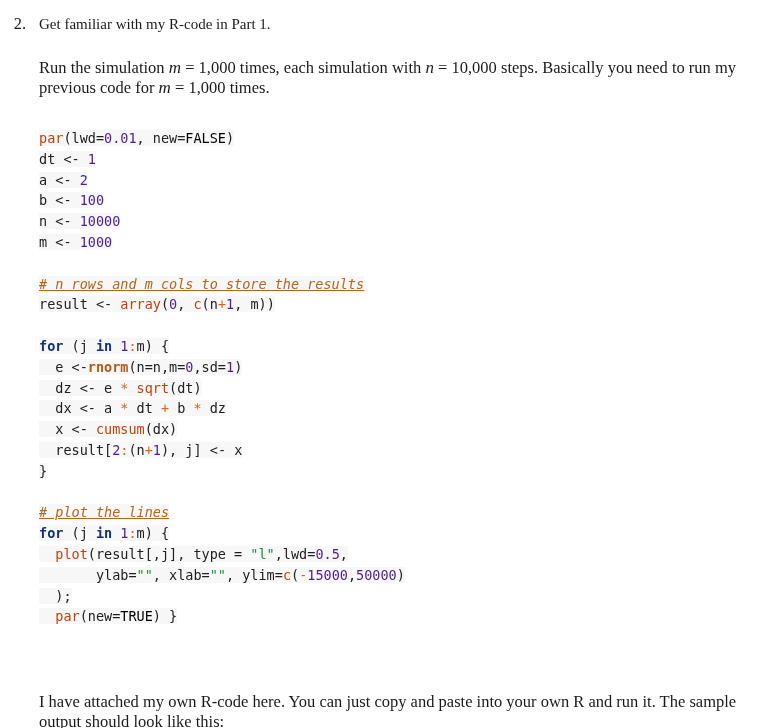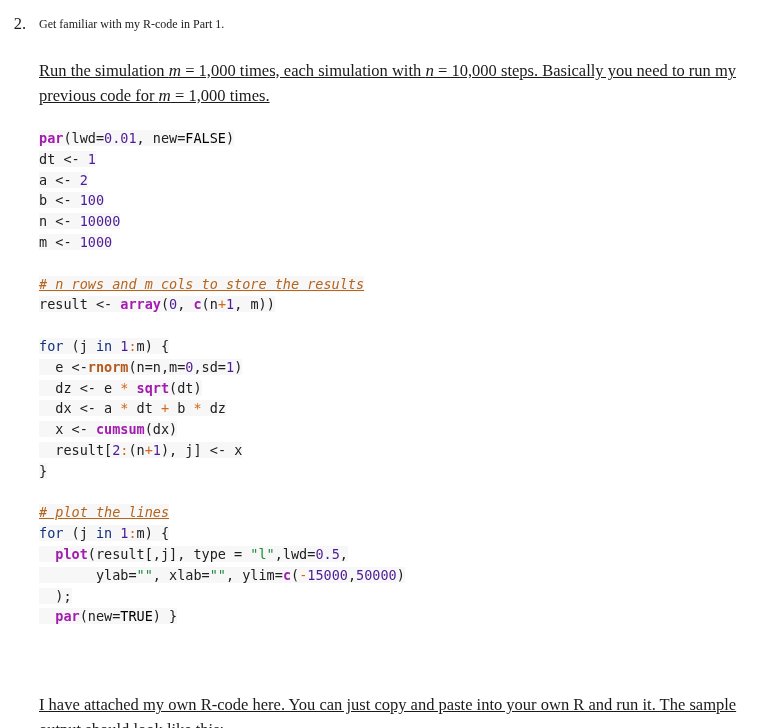--- a/index.html
+++ b/index.html
@@ -28,35 +28,34 @@
   .list-marker {
     width: 26px;
     text-align: right;
     font-size: 16.5px;
     line-height: 24px;
     color: #1a1a1a;
     flex: 0 0 auto;
   }
   .list-text {
     margin-left: 13px;
-    font-size: 12px;
+    font-size: 15px;
     line-height: 24px;
     color: #1a1a1a;
   }
 
   
   .para {
     position: absolute;
     left: 39px;
     width: 700px;
     font-size: 16.5px;
-    line-height: 25px;
+    line-height: 20px;
     color: #1a1a1a;
     text-align: left;
-    text-decoration: underline;
   }
   .para-intro { top: 58px; }
   .para-outro { top: 692px; }
 
   .mathvar {
     font-family: "Liberation Serif", "DejaVu Serif", serif;
     font-style: italic;
     font-size: 17px;
   }
 
@@ -80,22 +79,22 @@
   .code-line > span.hl {
     background: #f7f7f7;
   }
   .code-blank {
     display: block;
     height: 20.8px;
   }
 
   
   .t-plain  { color: #202020; }
-  .t-kw     { color: #13307a; font-weight: normal; text-align: center; }
-  .t-fn     { color: #a21caf; font-weight: bold; }
+  .t-kw     { color: #13307a; font-weight: bold; text-align: center; }
+  .t-fn     { color: #c2410c; font-weight: normal; }
   .t-fn2    { color: #b3591a; font-weight: bold; margin-top: 27px; }
   .t-num    { color: #4c1d95; }
   .t-op     { color: #d2691e; }
   .t-const  { color: #000000; }
   .t-str    { color: #1e8c3a; }
   .t-comment{ color: #b5651d; font-style: italic; text-decoration: underline; }
 </style>
 </head>
 <body>
 

